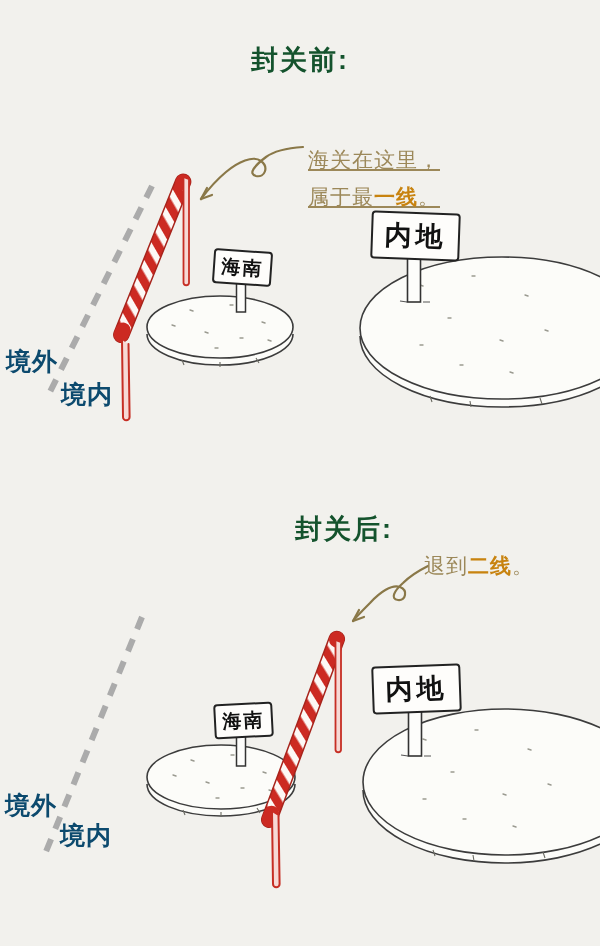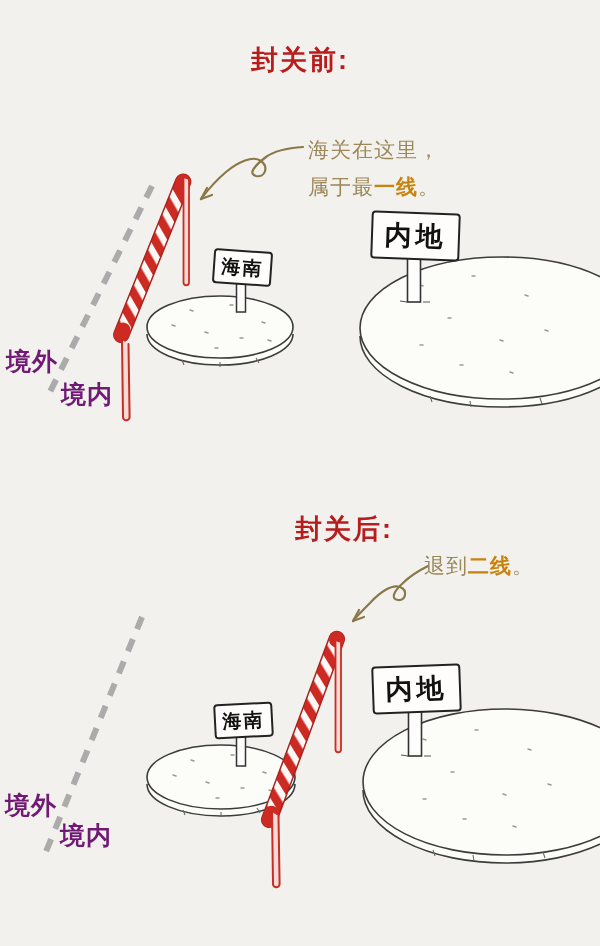--- a/index.html
+++ b/index.html
@@ -3,33 +3,33 @@
 <meta charset="utf-8">
 <style>
   html,body{margin:0;padding:0;}
   .canvas{
     position:relative;width:600px;height:946px;overflow:hidden;
     background:#f2f1ed;
     font-family:"Liberation Sans", sans-serif;
   }
   .title{
     position:absolute;left:0;width:600px;text-align:center;
-    font-size:27px;font-weight:bold;color:#b91c1c;letter-spacing:2px;
+    font-size:27px;font-weight:bold;color:#14532d;letter-spacing:2px;
   }
   .title.t1{top:42px;}
   .title.t2{top:511px;margin-left:44px;}
   .annotation{
     position:absolute;font-size:21px;color:#9c8859;line-height:37px;
     letter-spacing:1px;white-space:nowrap;
   }
   .annotation .hl{color:#c8830f;font-weight:bold;margin-top:40px;}
-  .ann1{left:308px;top:131px;}
+  .ann1{left:308px;top:141px;text-decoration:underline;}
   .ann2{left:424px;top:547px;}
   .blabel{
-    position:absolute;font-size:25px;font-weight:bold;color:#701a75;
+    position:absolute;font-size:25px;font-weight:bold;color:#0c4a6e;
     letter-spacing:1px;white-space:nowrap;
   }
   .lo1{left:6px;top:345px;}
   .li1{left:61px;top:378px;}
   .lo2{left:5px;top:789px;}
   .li2{left:60px;top:819px;}
   .sign{
     position:absolute;box-sizing:border-box;background:#fefdfb;
     border:2.5px solid #222;border-radius:4px;color:#111;font-weight:bold;
     display:flex;align-items:center;justify-content:center;white-space:nowrap;

